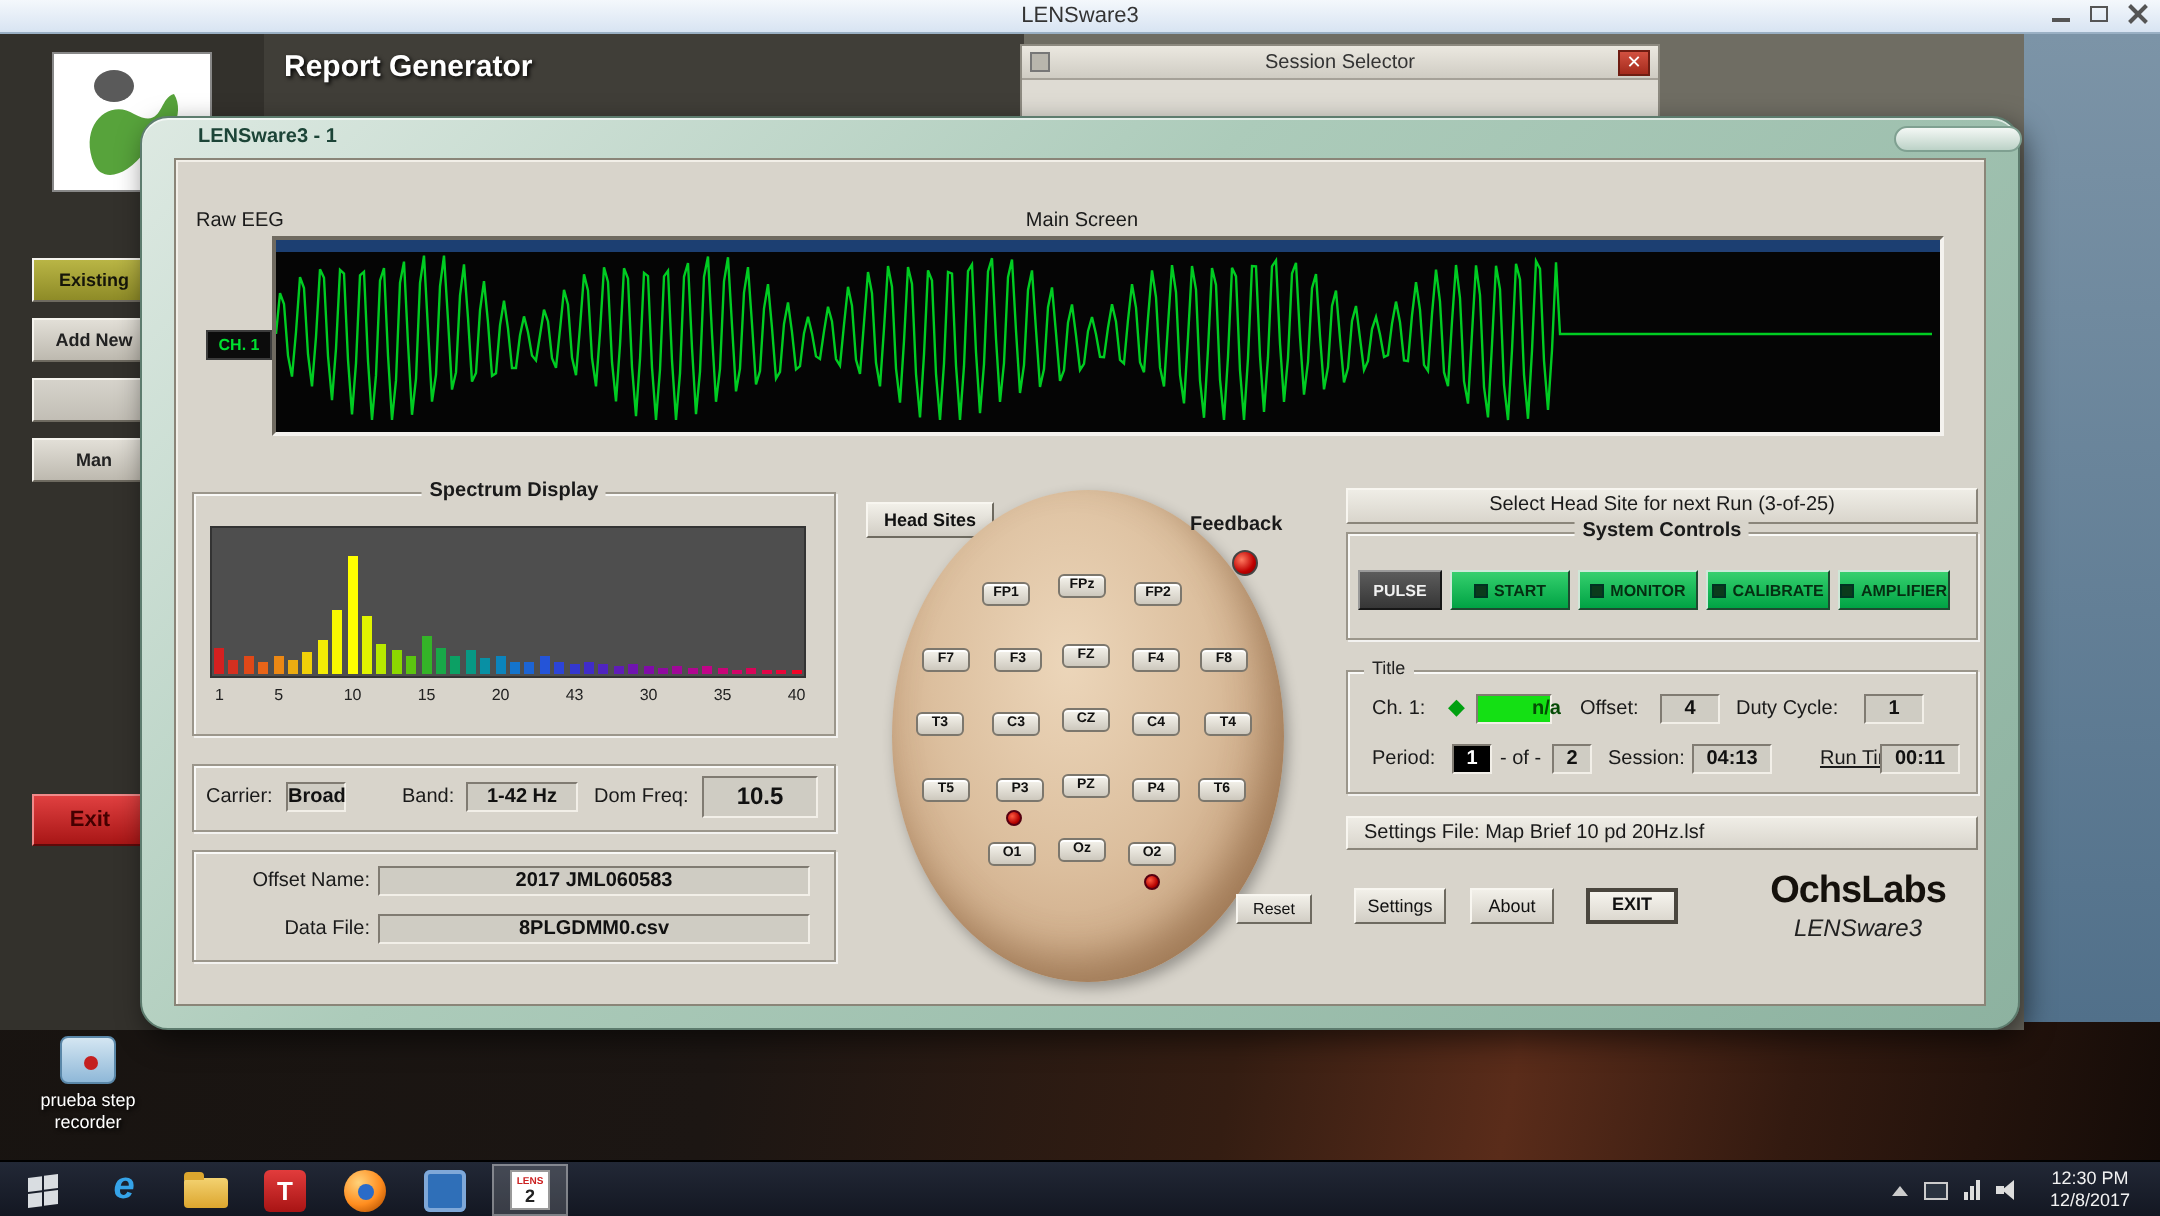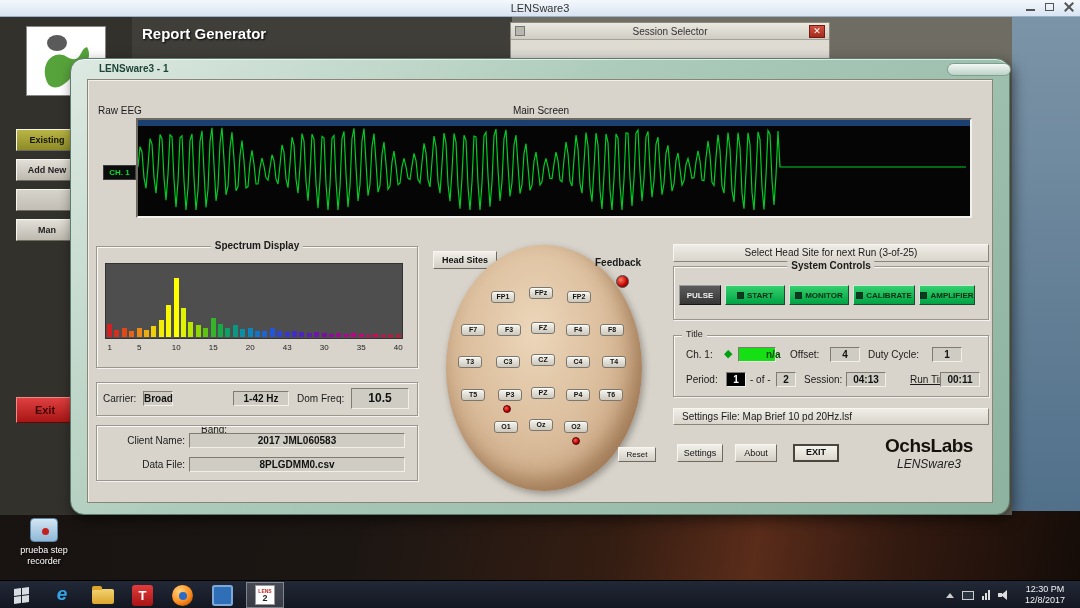--- a/index.html
+++ b/index.html
@@ -266,28 +266,28 @@
           <span class="tick" style="left: 182.3px;">43</span>
           <span class="tick" style="left: 219.3px;">30</span>
           <span class="tick" style="left: 256.3px;">35</span>
           <span class="tick" style="left: 293.3px;">40</span>
         </div>
     </div>
 
     <div class="grp" style="left:25px; top:323px; width:322px; height:34px;">
       <div class="lbl" style="left:6px; top:10px;">Carrier:</div>
       <div class="field" style="left:46px; top:8px; width:30px; height:15px;">Broad</div>
-      <div class="lbl" style="left:104px; top:10px;margin-top:31px;">Band:</div>
+      <div class="lbl" style="left:104px; top:10px;">Band:</div>
       <div class="field" style="left:136px; top:8px; width:56px; height:15px;">1-42 Hz</div>
       <div class="lbl" style="left:200px; top:10px;">Dom Freq:</div>
       <div class="field" style="left:254px; top:5px; width:58px; height:21px; font-size:12px; line-height:19px;">10.5</div>
     </div>
 
     <div class="grp" style="left:25px; top:366px; width:322px; height:56px;">
-      <div class="lbl" style="left:4px; top:9px; width:84px; text-align:right;">Client Name:</div>
+      <div class="lbl" style="left:4px; top:9px; width:84px; text-align:right;">Offset Name:</div>
       <div class="field" style="left:92px; top:7px; width:216px; height:15px;">2017 JML060583</div>
       <div class="lbl" style="left:4px; top:33px; width:84px; text-align:right;">Data File:</div>
       <div class="field" style="left:92px; top:31px; width:216px; height:15px;">8PLGDMM0.csv</div>
     </div>
 
     <div class="btn bold" style="left:362px; top:192px; width:64px; height:18px; line-height:16px; font-size:9px;">Head Sites</div>
     <div class="head"></div>
     <div class="lbl b" style="left:524px; top:198px;">Feedback</div>
     <div class="led"></div>
     <div class="btn" style="left:547px; top:388px; width:38px; height:15px; line-height:13px; font-size:8px;">Reset</div>

